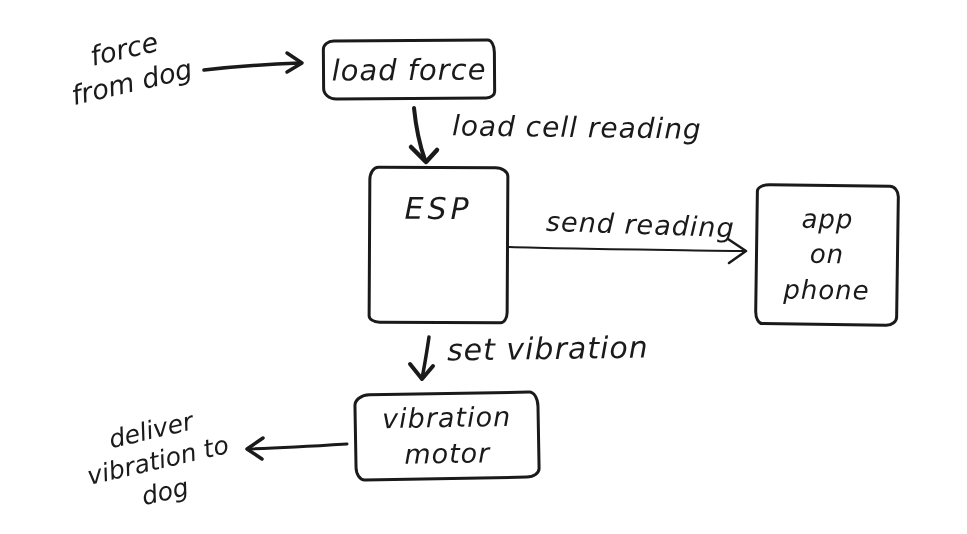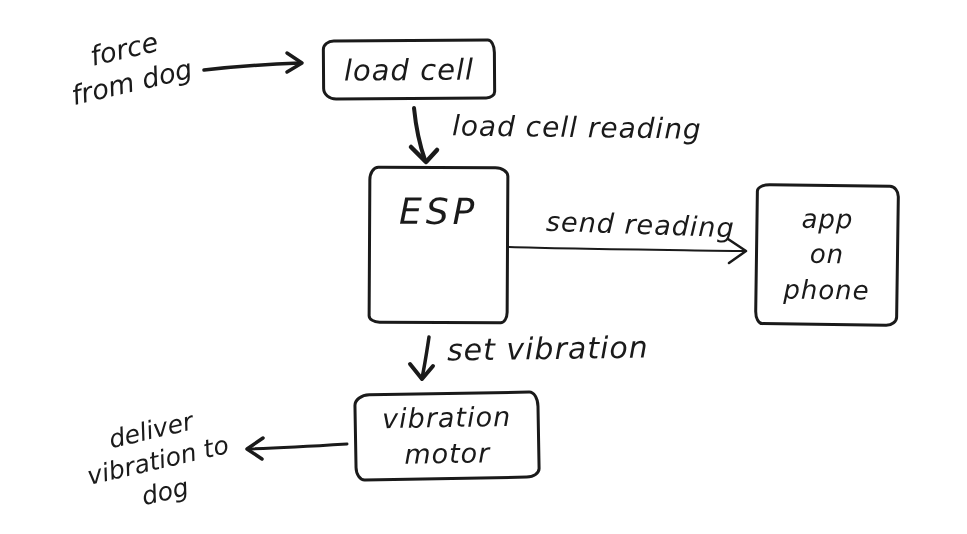--- a/index.html
+++ b/index.html
@@ -56,21 +56,21 @@
     line-height: 1.35;
   }
   .box-load-cell {
     left: 322px; top: 39px; width: 174px; height: 61px;
     font-size: 29px;
     border-radius: 12px 8px 10px 14px / 10px 14px 8px 12px;
     transform: rotate(-0.4deg);
   }
   .box-esp {
     left: 368px; top: 166px; width: 141px; height: 158px;
-    font-size: 36px;
+    font-size: 30px;
     letter-spacing: 4px;
     align-items: flex-start;
     border-radius: 10px 14px 8px 12px / 14px 10px 12px 8px;
     transform: rotate(0.3deg);
     text-align: right;
   }
   .box-esp .pad { margin-top: 22px; }
   .box-app {
     left: 755px; top: 184px; width: 144px; height: 142px;
     font-size: 26px;
@@ -152,21 +152,21 @@
       <polyline points="263,438 247,449 262,459" stroke-width="3.5"></polyline>
     </g>
   </svg>
 
   <div class="annot annot-force">
     <span>force</span>
     <span>from dog</span>
   </div>
 
   <div class="box box-load-cell">
-    <span>load cell</span>
+    <span>load force</span>
   </div>
 
   <div class="edge-label label-load-cell-reading">load cell reading</div>
 
   <div class="box box-esp">
     <span class="pad">ESP</span>
   </div>
 
   <div class="edge-label label-send-reading">send reading</div>
 

